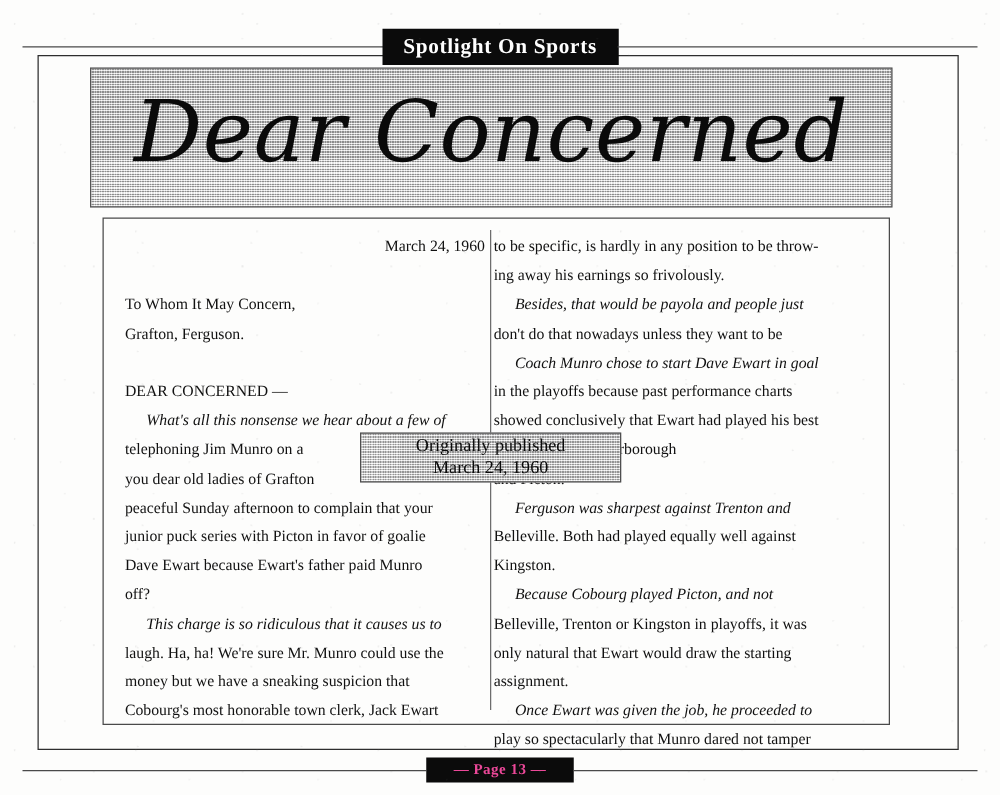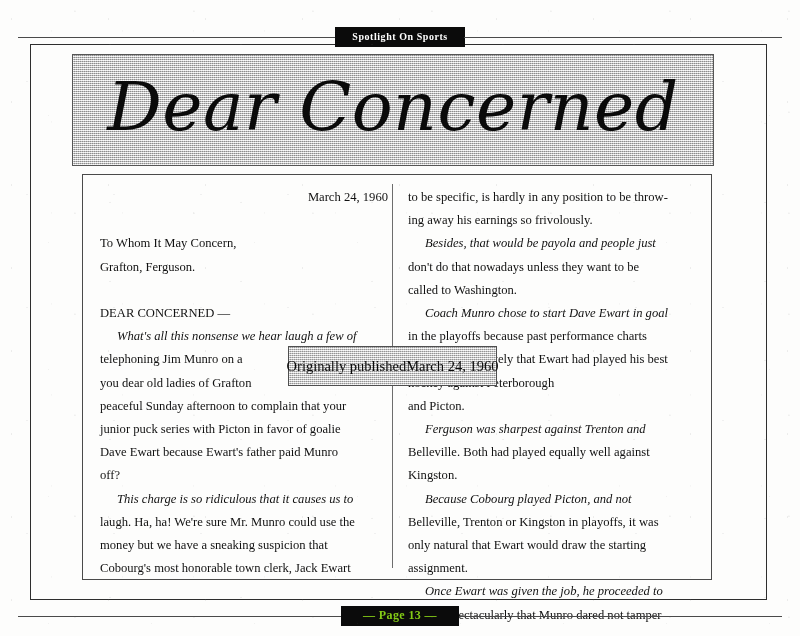--- a/index.html
+++ b/index.html
@@ -51,21 +51,21 @@
   .banner-rule {
     flex: 1 1 auto;
     height: 0;
     border-top: 1.5px solid #4a4a4a;
   }
   #banner-plate {
     flex: 0 0 auto;
     background: #0b0b0b;
     color: #ffffff;
     padding: 3px 16px 4px;
-    font-size: 10px;
+    font-size: 17px;
     font-weight: bold;
     letter-spacing: .55px;
     white-space: nowrap;
     box-shadow: 0 0 0 1px #0b0b0b;
   }
 
   
   #page-frame {
     position: absolute;
     left: 30px;
@@ -130,38 +130,38 @@
   .column {
     position: absolute;
     top: 186px;
     width: 288px;
     font-size: 12.6px;
     line-height: 23.2px;
     text-align: left;
     z-index: 12;
   }
   #col-left  { left: 100px; }
-  #col-right { left: 408px; }
+  #col-right { left: 395px; }
 
   .col-line { white-space: pre; }
   .col-line.right-align { text-align: right; }
   .col-line.indent { padding-left: 17px; font-style: italic; }
   .col-line.blank { visibility: hidden; }
 
   
   #overlay-stamp {
     position: absolute;
     left: 288px;
     top: 346px;
     width: 207px;
     height: 38px;
     z-index: 30;
     border: 1px solid #4f4f4f;
     display: flex;
-    flex-direction: row;
+    flex-direction: column;
     align-items: center;
     justify-content: center;
     background-color: #d2d2d2;
     background-image:
       repeating-linear-gradient(0deg,  rgba(255,255,255,.70) 0 1px, rgba(95,95,95,.32) 1px 2px),
       repeating-linear-gradient(90deg, rgba(255,255,255,.70) 0 1px, rgba(95,95,95,.32) 1px 2px);
   }
   .stamp-line {
     font-size: 14.5px;
     line-height: 17px;
@@ -181,21 +181,21 @@
     z-index: 20;
   }
   .footer-rule {
     flex: 1 1 auto;
     height: 0;
     border-top: 1.5px solid #4a4a4a;
   }
   #footer-plate {
     flex: 0 0 auto;
     background: #0b0b0b;
-    color: #84cc16;
+    color: #ec4899;
     padding: 2px 22px 3px;
     font-size: 12px;
     font-weight: bold;
     letter-spacing: .4px;
     white-space: nowrap;
   }
 </style>
 </head>
 <body>
 
@@ -216,38 +216,37 @@
   <div id="article-box"></div>
   <div id="col-divider"></div>
 
   <div class="column" id="col-left">
       <div class="col-line right-align">March 24, 1960</div>
       <div class="col-line blank">&nbsp;</div>
       <div class="col-line">To Whom It May Concern,</div>
       <div class="col-line">Grafton, Ferguson.</div>
       <div class="col-line blank">&nbsp;</div>
       <div class="col-line">DEAR CONCERNED —</div>
-      <div class="col-line indent">What's all this nonsense we hear laugh a few of</div>
+      <div class="col-line indent">What's all this nonsense we hear about a few of</div>
       <div class="col-line">telephoning Jim Munro on a</div>
       <div class="col-line">you dear old ladies of Grafton</div>
       <div class="col-line">peaceful Sunday afternoon to complain that your</div>
       <div class="col-line">junior puck series with Picton in favor of goalie</div>
       <div class="col-line">Dave Ewart because Ewart's father paid Munro</div>
       <div class="col-line">off?</div>
       <div class="col-line indent">This charge is so ridiculous that it causes us to</div>
       <div class="col-line">laugh. Ha, ha! We're sure Mr. Munro could use the</div>
       <div class="col-line">money but we have a sneaking suspicion that</div>
       <div class="col-line">Cobourg's most honorable town clerk, Jack Ewart</div>
     </div>
   <div class="column" id="col-right">
       <div class="col-line">to be specific, is hardly in any position to be throw-</div>
       <div class="col-line">ing away his earnings so frivolously.</div>
       <div class="col-line indent">Besides, that would be payola and people just</div>
       <div class="col-line">don't do that nowadays unless they want to be</div>
-      <div class="col-line">called to Washington.</div>
       <div class="col-line indent">Coach Munro chose to start Dave Ewart in goal</div>
       <div class="col-line">in the playoffs because past performance charts</div>
       <div class="col-line">showed conclusively that Ewart had played his best</div>
       <div class="col-line">hockey against Peterborough</div>
       <div class="col-line">and Picton.</div>
       <div class="col-line indent">Ferguson was sharpest against Trenton and</div>
       <div class="col-line">Belleville. Both had played equally well against</div>
       <div class="col-line">Kingston.</div>
       <div class="col-line indent">Because Cobourg played Picton, and not</div>
       <div class="col-line">Belleville, Trenton or Kingston in playoffs, it was</div>

